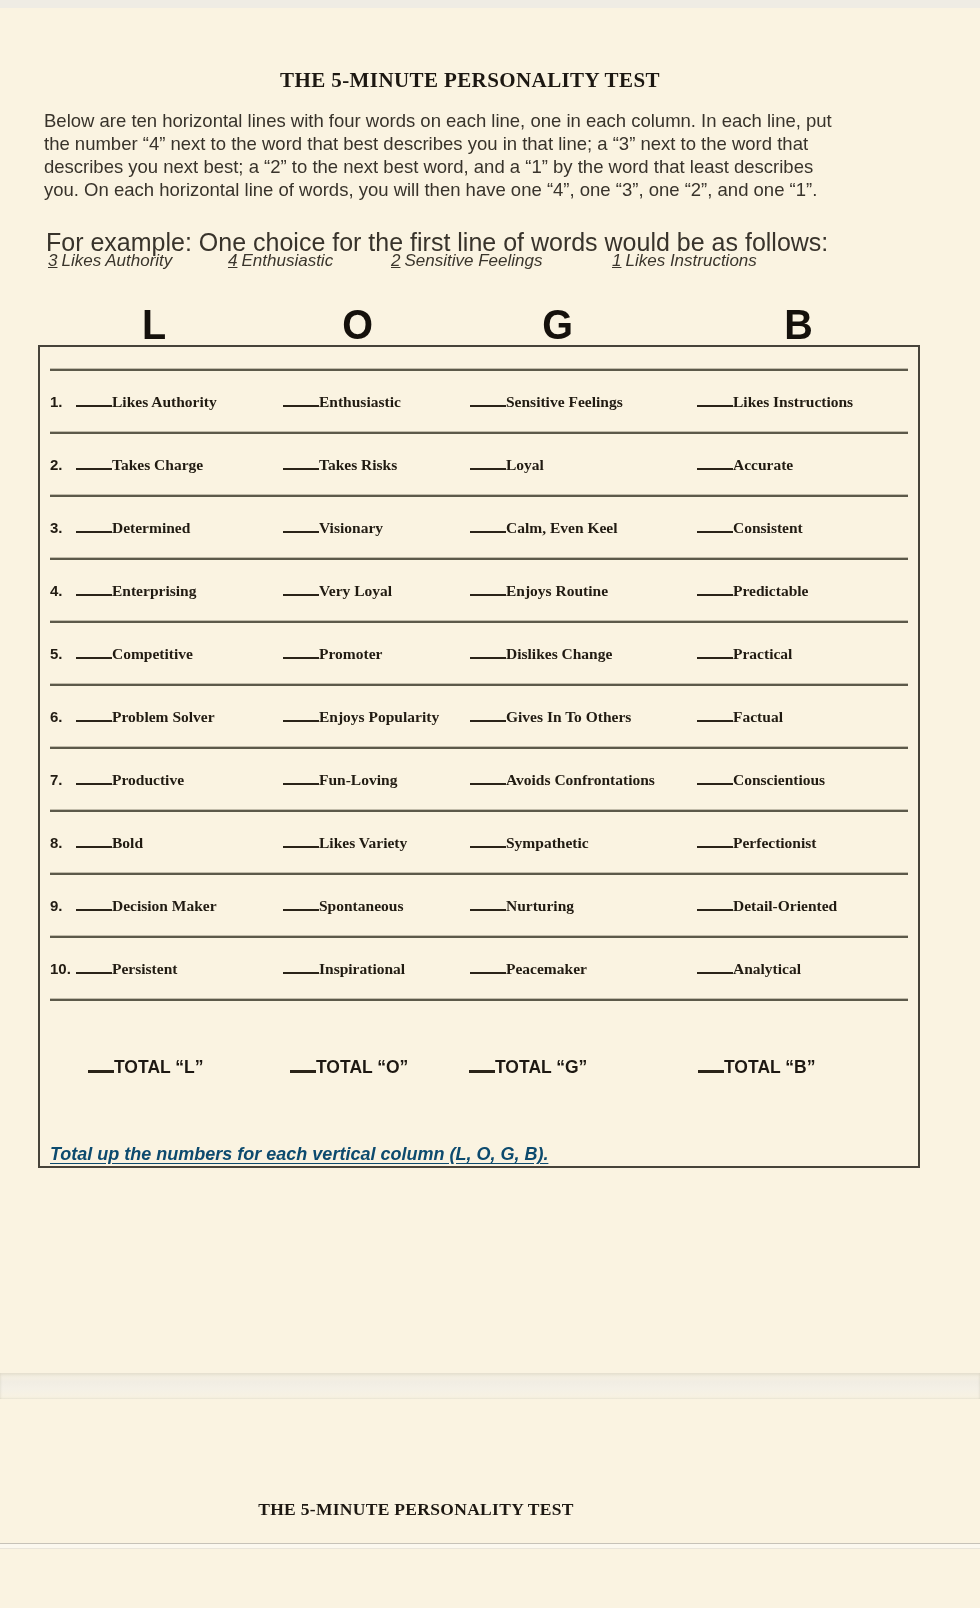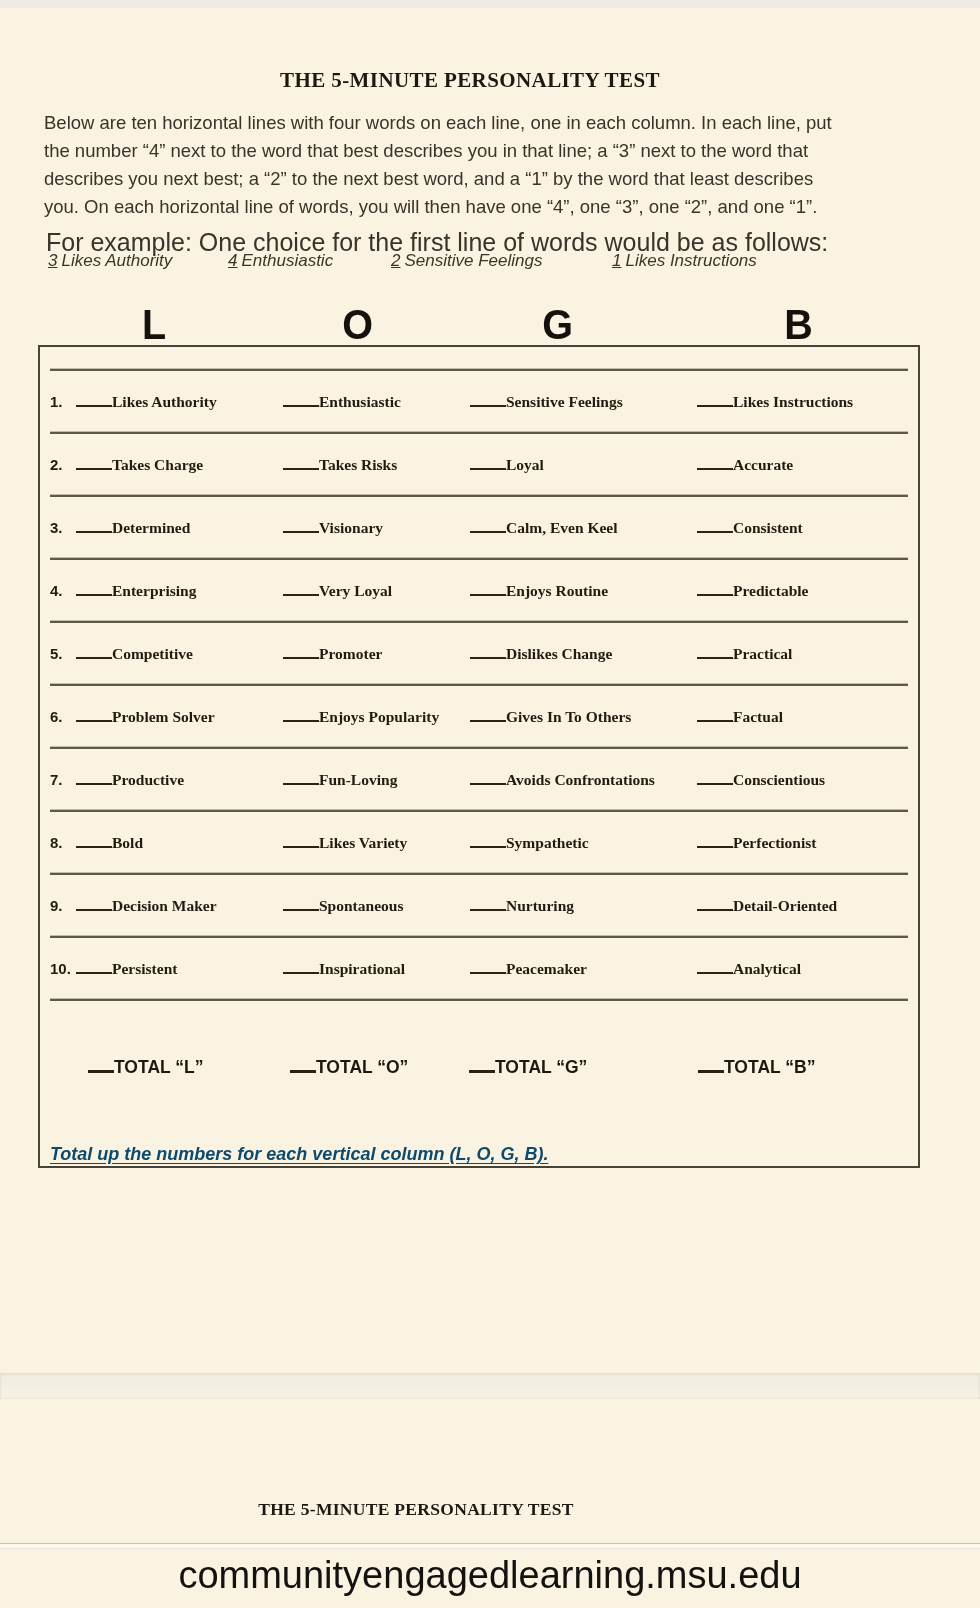--- a/index.html
+++ b/index.html
@@ -20,21 +20,21 @@
   
   .doc-title {
     position: absolute; top: 60px; left: 0; width: 940px;
     text-align: center;
     font-family: "Liberation Serif", serif;
     font-weight: bold; font-size: 21px; letter-spacing: 0.4px;
     color: #1d1812;
   }
   .intro {
     position: absolute; top: 101px; left: 44px; width: 905px;
-    font-size: 18.5px; line-height: 28px;
+    font-size: 18.5px; line-height: 23px;
     color: #38332b;
     white-space: pre-line;
   }
   .example-intro {
     position: absolute; top: 220px; left: 46px; width: 905px;
     font-size: 25px; color: #38332b;
   }
   .example-row { position: absolute; top: 243px; left: 0; width: 980px; height: 24px; }
   .example-item {
     position: absolute; top: 0;
@@ -228,15 +228,14 @@
     </div>
   </div>
 
 
   <div class="page-break"></div>
 
   <div class="footer-title">THE 5-MINUTE PERSONALITY TEST</div>
 
   <div class="footer-separator"></div>
 
-  <div class="footer-site">communityengagedlearning.msu.edu</div>
 
 </div>
 
 </body></html>

